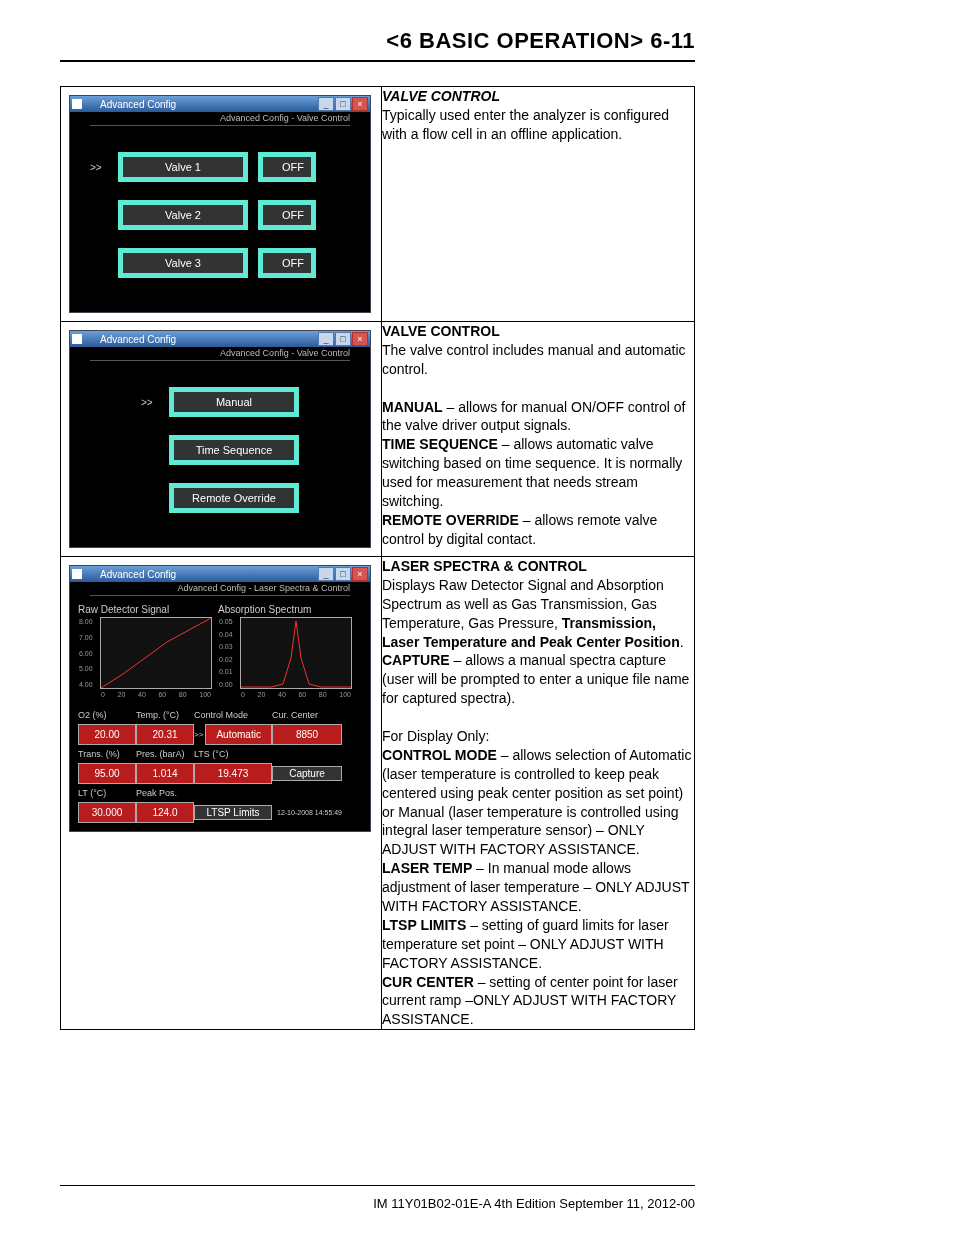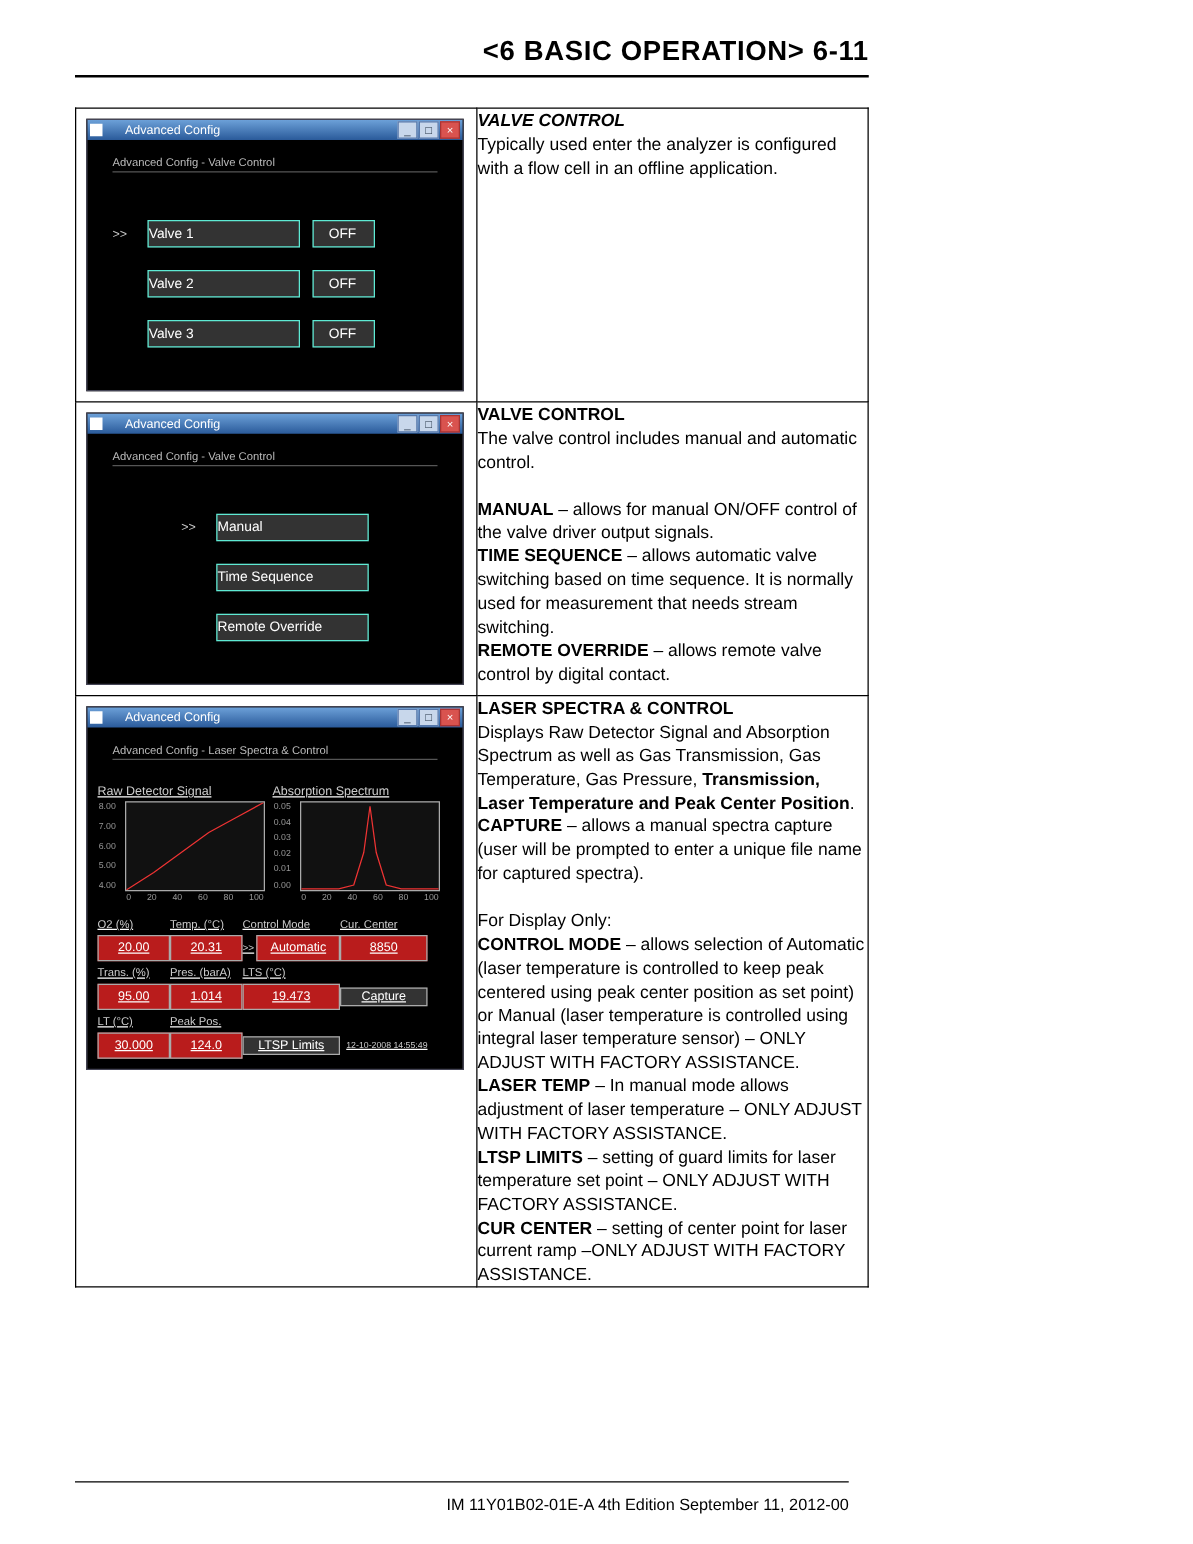--- a/index.html
+++ b/index.html
@@ -64,51 +64,51 @@
     color: #fff;
   }
   .titlebar .left { display:flex; align-items:center; gap:18px; }
   .tb-icon { width:10px; height:10px; background:#fff; display:inline-block; }
   .winbtns { display:flex; gap:1px; }
   .wb { width:14px; height:12px; background:#c8d7eb; color:#234; font-size:9px; line-height:12px; text-align:center; border:1px solid #5577aa; }
   .wb.close { background:#d9534f; color:#fff; border-color:#a33; }
   .sub {
     font-size: 9px;
     color:#bbb;
-    text-align:left;
+    text-align:right;
     border-bottom:1px solid #555;
     padding:1px 0 2px;
-    margin: 12px 20px;
+    margin: 0 20px;
   }
   .inner { padding: 8px 20px 16px; }
   .row { display:flex; align-items:center; gap:10px; margin: 18px 0; }
   .chev { color:#ccc; font-size:10px; width:18px; }
   .btn {
-    background:#333; border:1px solid #5eead4; color:#fff;
-    text-align:left; font-size:11px; padding:4px 0;
+    background:#333; border:5px solid #5eead4; color:#fff;
+    text-align:center; font-size:11px; padding:4px 0;
     width:120px;
   }
   .btn.sm { width:36px;padding-left:12px; }
   .center { justify-content:center; }
 
   
   .lhead { font-size:10px; color:#ccc; margin:2px 0; }
   .chartbox { width:130px; height:70px; border:1px solid #aaa; background:#111; position:relative; }
   .yticks { position:absolute; left:-22px; top:0; bottom:0; display:flex; flex-direction:column; justify-content:space-between; font-size:7px; color:#999; }
   .xticks { position:absolute; left:0; right:0; bottom:-10px; display:flex; justify-content:space-between; font-size:7px; color:#999; }
   .pair { display:flex; gap:6px; }
   .grid4 { display:grid; grid-template-columns: 58px 58px 78px 70px; gap:4px 0; font-size:9px; color:#ccc; margin-top:11px; align-items:center; }
   .valbox { background:#b91c1c; border:1px solid #aaa; color:#fff; text-align:center; font-size:10px; padding:4px 0; }
   .cap { background:#333; border:1px solid #aaa; color:#fff; text-align:center; font-size:10px; padding:1px 0; }
   .ts { font-size:7px; color:#ccc; text-align:right; }
 
   .footer {
     position: absolute;
     bottom: 24px;
-    right: 76px;
+    right: 60px;
     left: 60px;
     border-top: 1px solid #000;
     padding-top: 10px;
     text-align: right;
     font-size: 13px;
   }
 </style>
 </head>
 <body>
 
@@ -207,21 +207,21 @@
                   <span class="tb-icon"></span>
                   <span>Advanced Config</span>
                 </span>
               <span class="winbtns">
                 <span class="wb">_</span>
                 <span class="wb">□</span>
                 <span class="wb close">×</span>
               </span>
             </div>
             <div class="sub">Advanced Config - Laser Spectra &amp; Control</div>
-            <div class="inner" style="padding:6px 8px 8px;text-decoration:underline;">
+            <div class="inner" style="padding:6px 8px 8px;">
               <div class="pair">
                 <div>
                   <div class="lhead">Raw Detector Signal</div>
                   <div class="chartbox" style="margin-left:22px;margin-bottom:10px;width:110px;">
                     <div class="yticks">
                         <span>8.00</span>
                         <span>7.00</span>
                         <span>6.00</span>
                         <span>5.00</span>
                         <span>4.00</span>

